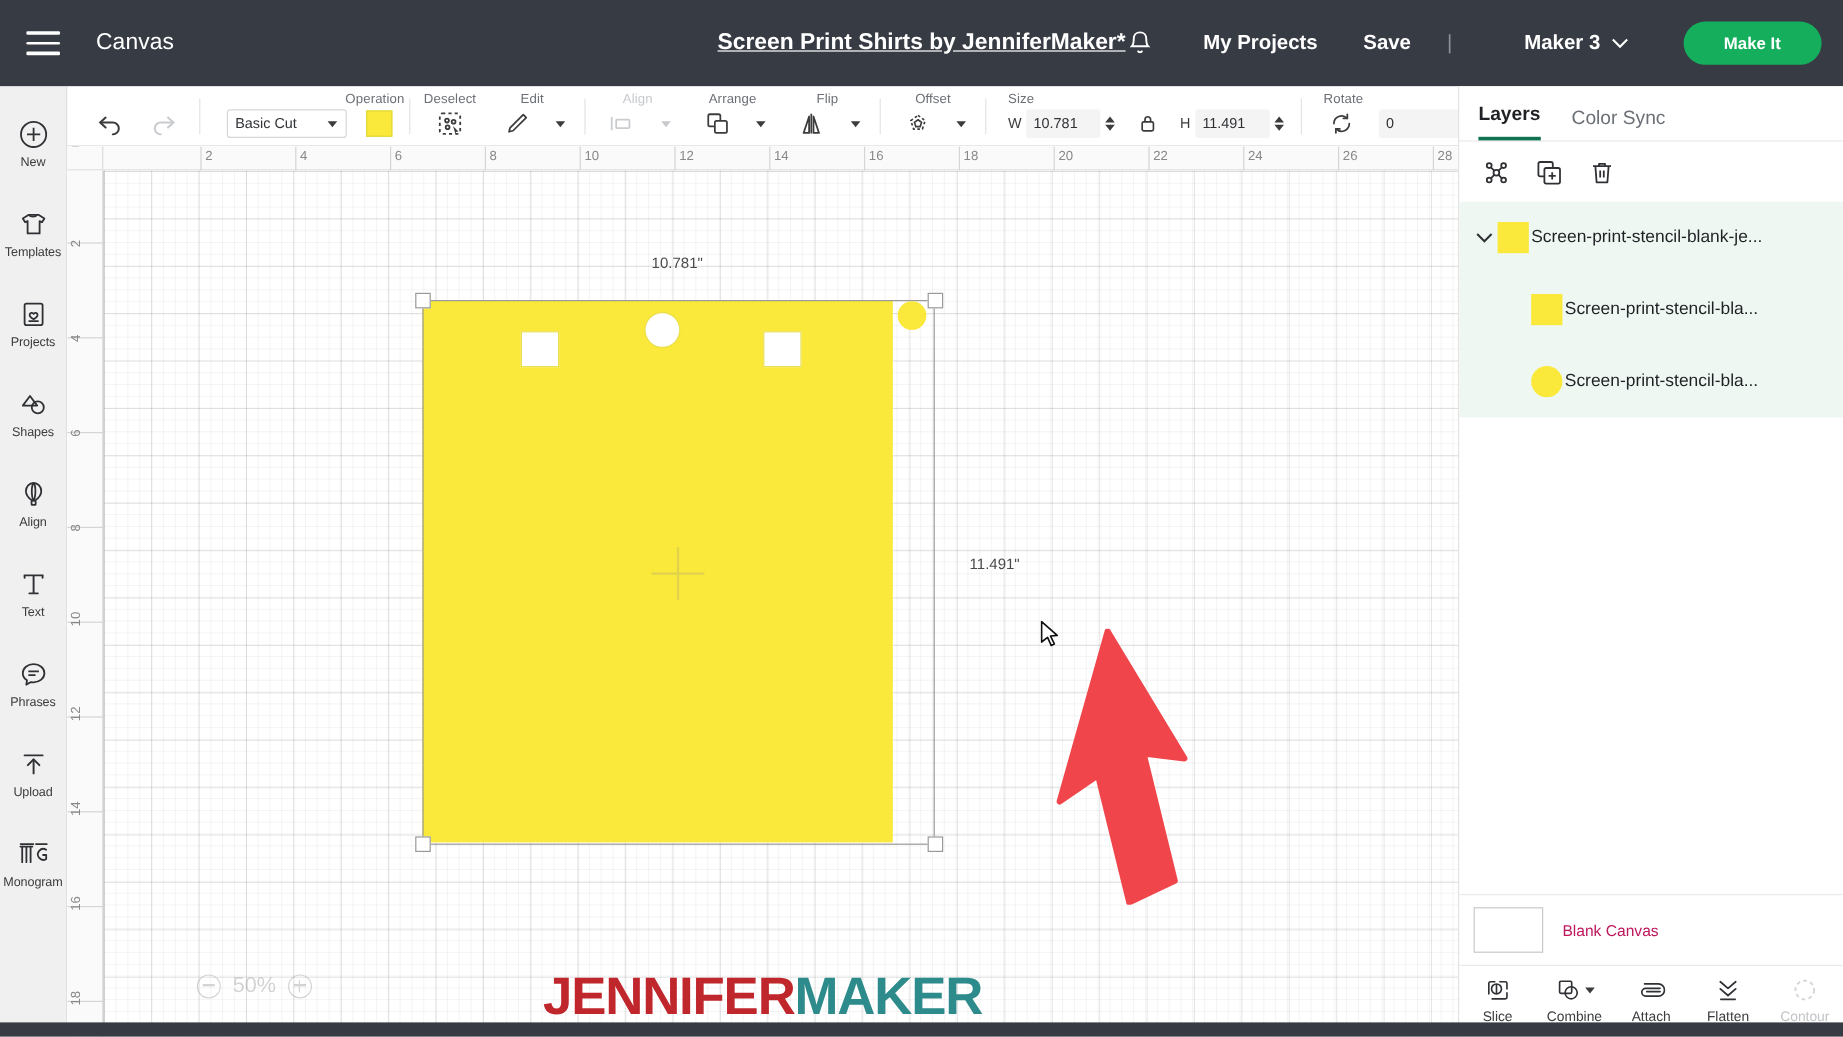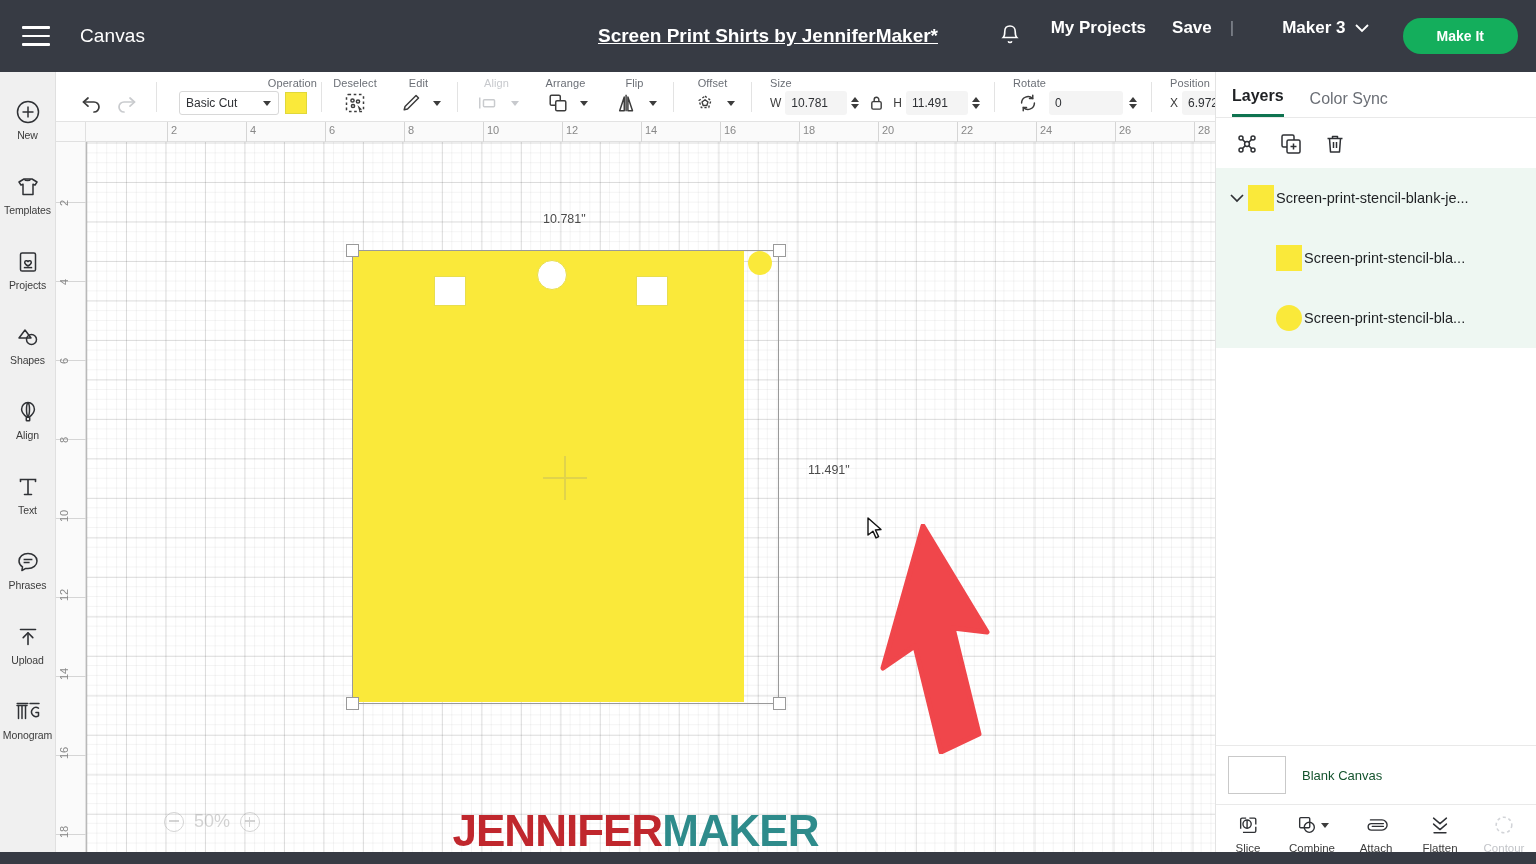--- a/index.html
+++ b/index.html
@@ -14,21 +14,21 @@
   .header {
     position: absolute; top: 0; left: 0; width: 1536px; height: 72px;
     background: #373B44; display: flex; align-items: center;
   }
   .hamburger { margin-left: 14px; width: 44px; height: 44px; display: flex;
     flex-direction: column; justify-content: center; align-items: center; gap: 6px; cursor: pointer; }
   .hamburger span { display: block; width: 28px; height: 2.5px; background: #fff; border-radius: 1px; }
   .canvas-label { color: #fff; font-size: 19px; margin-left: 22px; letter-spacing: .1px; }
   .doc-title { position: absolute; left: 0; right: 0; text-align: center;
     color: #fff; font-size: 19px; font-weight: 600; pointer-events: none; text-decoration: underline; }
-  .hdr-right { margin-left: auto; display: flex; align-items: flex-start; gap: 0; padding-right: 18px; }
+  .hdr-right { margin-left: auto; display: flex; align-items: center; gap: 12px; padding-right: 18px; }
   .bell { width: 34px; height: 34px; display: flex; align-items: center; justify-content: center;
     margin-right: 24px; cursor: pointer; }
   .hdr-link { color: #fff; font-size: 17px; font-weight: 600; cursor: pointer; white-space: nowrap; }
   .hdr-sep { color: #8d9199; font-size: 17px; margin: 0 18px; }
   .machine { color: #fff; font-size: 17px; font-weight: 600; display: flex; align-items: center;
     gap: 9px; cursor: pointer; margin-left: 30px; }
   .make-it { margin-left: 34px; background: #14AE5C; color: #fff; border: none;
     border-radius: 18px; height: 36px; padding: 0 34px; font-size: 14px; font-weight: 700;
     font-family: "Liberation Sans", sans-serif; cursor: pointer; }
 
@@ -36,21 +36,21 @@
   .toolbar {
     position: absolute; top: 72px; left: 56px; right: 0; height: 50px;
     background: #fff; border-bottom: 1px solid #e3e3e3;
     display: flex; align-items: flex-start; padding-left: 10px;
   }
   .tb-group { position: relative; height: 50px; display: flex; flex-direction: column;
     justify-content: center; padding: 0 10px; }
   .tb-label { position: absolute; top: 5px; left: 0; right: 0; text-align: center;
     font-size: 11px; color: #6b6f76; letter-spacing: .1px; }
   .tb-label.dim { color: #c7c9cd; }
-  .tb-row { display: flex; align-items: center; gap: 6px; margin-top: 12px; }
+  .tb-row { display: flex; align-items: center; gap: 16px; margin-top: 12px; }
   .tb-divider { width: 1px; height: 30px; background: #e3e3e3; align-self: center; margin: 0 4px; }
   .icon-btn { width: 30px; height: 28px; display: flex; align-items: center;
     justify-content: center; cursor: pointer; }
   .caret { width: 0; height: 0; border-left: 4px solid transparent; border-right: 4px solid transparent;
     border-top: 5px solid #3c3c3c; margin-left: 1px; }
   .caret.dim { border-top-color: #c7c9cd; }
   .op-select { width: 100px; height: 24px; border: 1px solid #d8d8d8; border-radius: 3px;
     background: #fff; font-size: 12px; color: #2f3135; padding-left: 6px;
     display: flex; align-items: center; position: relative; cursor: pointer; }
   .op-select .caret { position: absolute; right: 7px; }
@@ -150,21 +150,21 @@
   .layer-row.group { background: #eef7f2; }
   .layer-row.child { background: #eef7f2; padding-left: 60px; }
   .chev { width: 18px; display: flex; align-items: center; justify-content: center; cursor: pointer; }
   .lswatch { width: 26px; height: 26px; background: #FAE93A; flex: none; }
   .lswatch.circ { border-radius: 50%; background: #FAE93A; }
   .lname { font-size: 14.5px; color: #1f2124; overflow: hidden; text-overflow: ellipsis;
     white-space: nowrap; }
   .rp-bottom { border-top: 1px solid #e9e9e9; }
   .canvas-sel { display: flex; align-items: center; gap: 16px; padding: 10px 0 10px 12px; }
   .canvas-thumb { width: 58px; height: 38px; background: #fff; border: 1px solid #c9c9c9; }
-  .canvas-sel-label { font-size: 13px; color: #14532d; }
+  .canvas-sel-label { font-size: 13px; color: #be185d; }
   .tools-row { display: flex; border-top: 1px solid #e9e9e9; padding: 8px 0 10px; }
   .tool { flex: 1; display: flex; flex-direction: column; align-items: center; gap: 5px; cursor: pointer; }
   .tool-label { font-size: 11.5px; color: #3c3c3c; }
   .tool.disabled .tool-label { color: #c2c4c8; }
   .tool-ic { height: 24px; display: flex; align-items: center; justify-content: center; gap: 2px; }
   .bottombar { position: absolute; left: 0; right: 0; bottom: 0; height: 12px; background: #373B44; }
 </style>
 </head>
 <body>
 

